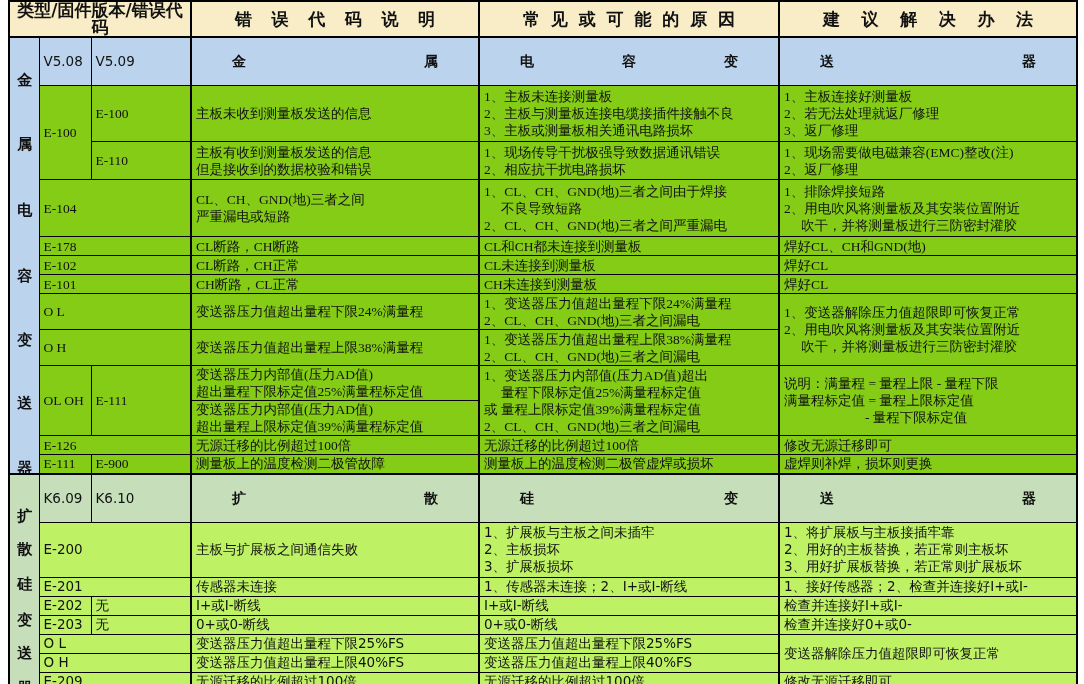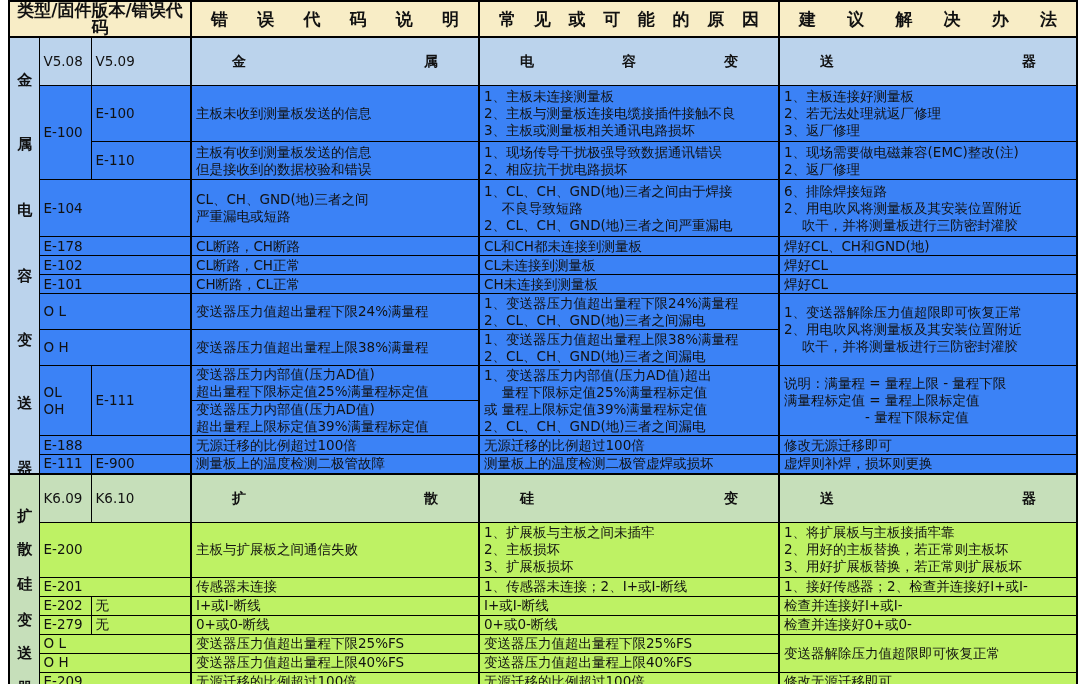--- a/index.html
+++ b/index.html
@@ -10,24 +10,24 @@
   .date{position:absolute;right:2px;bottom:3px;font-size:14.5px;}
   .title{position:absolute;left:0;right:0;bottom:1px;text-align:center;
     font-size:23px;letter-spacing:11px;font-weight:600;white-space:nowrap;}
   table{border-collapse:collapse;table-layout:fixed;width:1068px;border:2px solid #000;}
   td,th{border:1px solid #000;vertical-align:middle;overflow:hidden;
     padding:0 4px;font-size:13.5px;line-height:17px;}
   thead th{border-bottom:2px solid #000;background:#F8EDC6;font-size:17px;
     font-weight:600;height:30px;}
   .major{border-left-width:2px;}
   .spread{text-align:justify;text-align-last:justify;}
-  th.spread{padding:0 19px;}
+  th.spread{padding:0 43px;}
   td.band-cell{padding:15px 40px;font-weight:600;font-size:14px;}
   tr.band1 td{background:#BBD3EC;border-top:2px solid #000;}
-  tr.body1 td{background:#3b82f6;}
+  tr.body1 td{background:#84cc16;font-family:Liberation Serif, serif;}
   tr.band2 td{background:#C6DFBA;border-top:2px solid #000;}
   tr.body2 td{background:#bef264;}
   td.strip1{background:#C9DCEF;padding:2px 1px;}
   td.strip2{background:#D0E3C7;padding:2px 1px;}
   .vert{writing-mode:vertical-lr;text-align:justify;text-align-last:justify;
     font-weight:600;font-size:15px;margin:0 auto;letter-spacing:2px;}
   .vh1{height:390px;}
   .vh2{height:176px;}
   .cd{text-align:left;}
   .tx{text-align:left;white-space:pre-wrap;}
@@ -90,21 +90,21 @@
         <td class="major tx">1、现场需要做电磁兼容(EMC)整改(注)
 2、返厂修理</td>
       </tr>
       <tr class="body1 r57">
         <td class="cd" colspan="2">E-104</td>
         <td class="major tx">CL、CH、GND(地)三者之间
 严重漏电或短路</td>
         <td class="major tx">1、CL、CH、GND(地)三者之间由于焊接
 　 不良导致短路
 2、CL、CH、GND(地)三者之间严重漏电</td>
-        <td class="major tx">6、排除焊接短路
+        <td class="major tx">1、排除焊接短路
 2、用电吹风将测量板及其安装位置附近
 　 吹干，并将测量板进行三防密封灌胶</td>
       </tr>
       <tr class="body1 r19">
         <td class="cd" colspan="2">E-178</td>
         <td class="major tx">CL断路，CH断路</td>
         <td class="major tx">CL和CH都未连接到测量板</td>
         <td class="major tx">焊好CL、CH和GND(地)</td>
       </tr>
       <tr class="body1 r19">
@@ -145,21 +145,21 @@
 2、CL、CH、GND(地)三者之间漏电</td>
         <td class="major tx" rowspan="2">说明：满量程 = 量程上限 - 量程下限
 满量程标定值 = 量程上限标定值
 　　　　　　- 量程下限标定值</td>
       </tr>
       <tr class="body1 r34">
         <td class="major tx">变送器压力内部值(压力AD值)
 超出量程上限标定值39%满量程标定值</td>
       </tr>
       <tr class="body1 r19">
-        <td class="cd" colspan="2">E-188</td>
+        <td class="cd" colspan="2">E-126</td>
         <td class="major tx">无源迁移的比例超过100倍</td>
         <td class="major tx">无源迁移的比例超过100倍</td>
         <td class="major tx">修改无源迁移即可</td>
       </tr>
       <tr class="body1 r19">
         <td class="cd">E-111</td>
         <td class="cd">E-900</td>
         <td class="major tx">测量板上的温度检测二极管故障</td>
         <td class="major tx">测量板上的温度检测二极管虚焊或损坏</td>
         <td class="major tx">虚焊则补焊，损坏则更换</td>
@@ -192,21 +192,21 @@
         <td class="major tx">1、接好传感器；2、检查并连接好I+或I-</td>
       </tr>
       <tr class="body2 r19">
         <td class="cd">E-202</td>
         <td class="cd">无</td>
         <td class="major tx">I+或I-断线</td>
         <td class="major tx">I+或I-断线</td>
         <td class="major tx">检查并连接好I+或I-</td>
       </tr>
       <tr class="body2 r19">
-        <td class="cd">E-279</td>
+        <td class="cd">E-203</td>
         <td class="cd">无</td>
         <td class="major tx">0+或0-断线</td>
         <td class="major tx">0+或0-断线</td>
         <td class="major tx">检查并连接好0+或0-</td>
       </tr>
       <tr class="body2 r19">
         <td class="cd" colspan="2">O L</td>
         <td class="major tx">变送器压力值超出量程下限25%FS</td>
         <td class="major tx">变送器压力值超出量程下限25%FS</td>
         <td class="major tx" rowspan="2">变送器解除压力值超限即可恢复正常</td>

